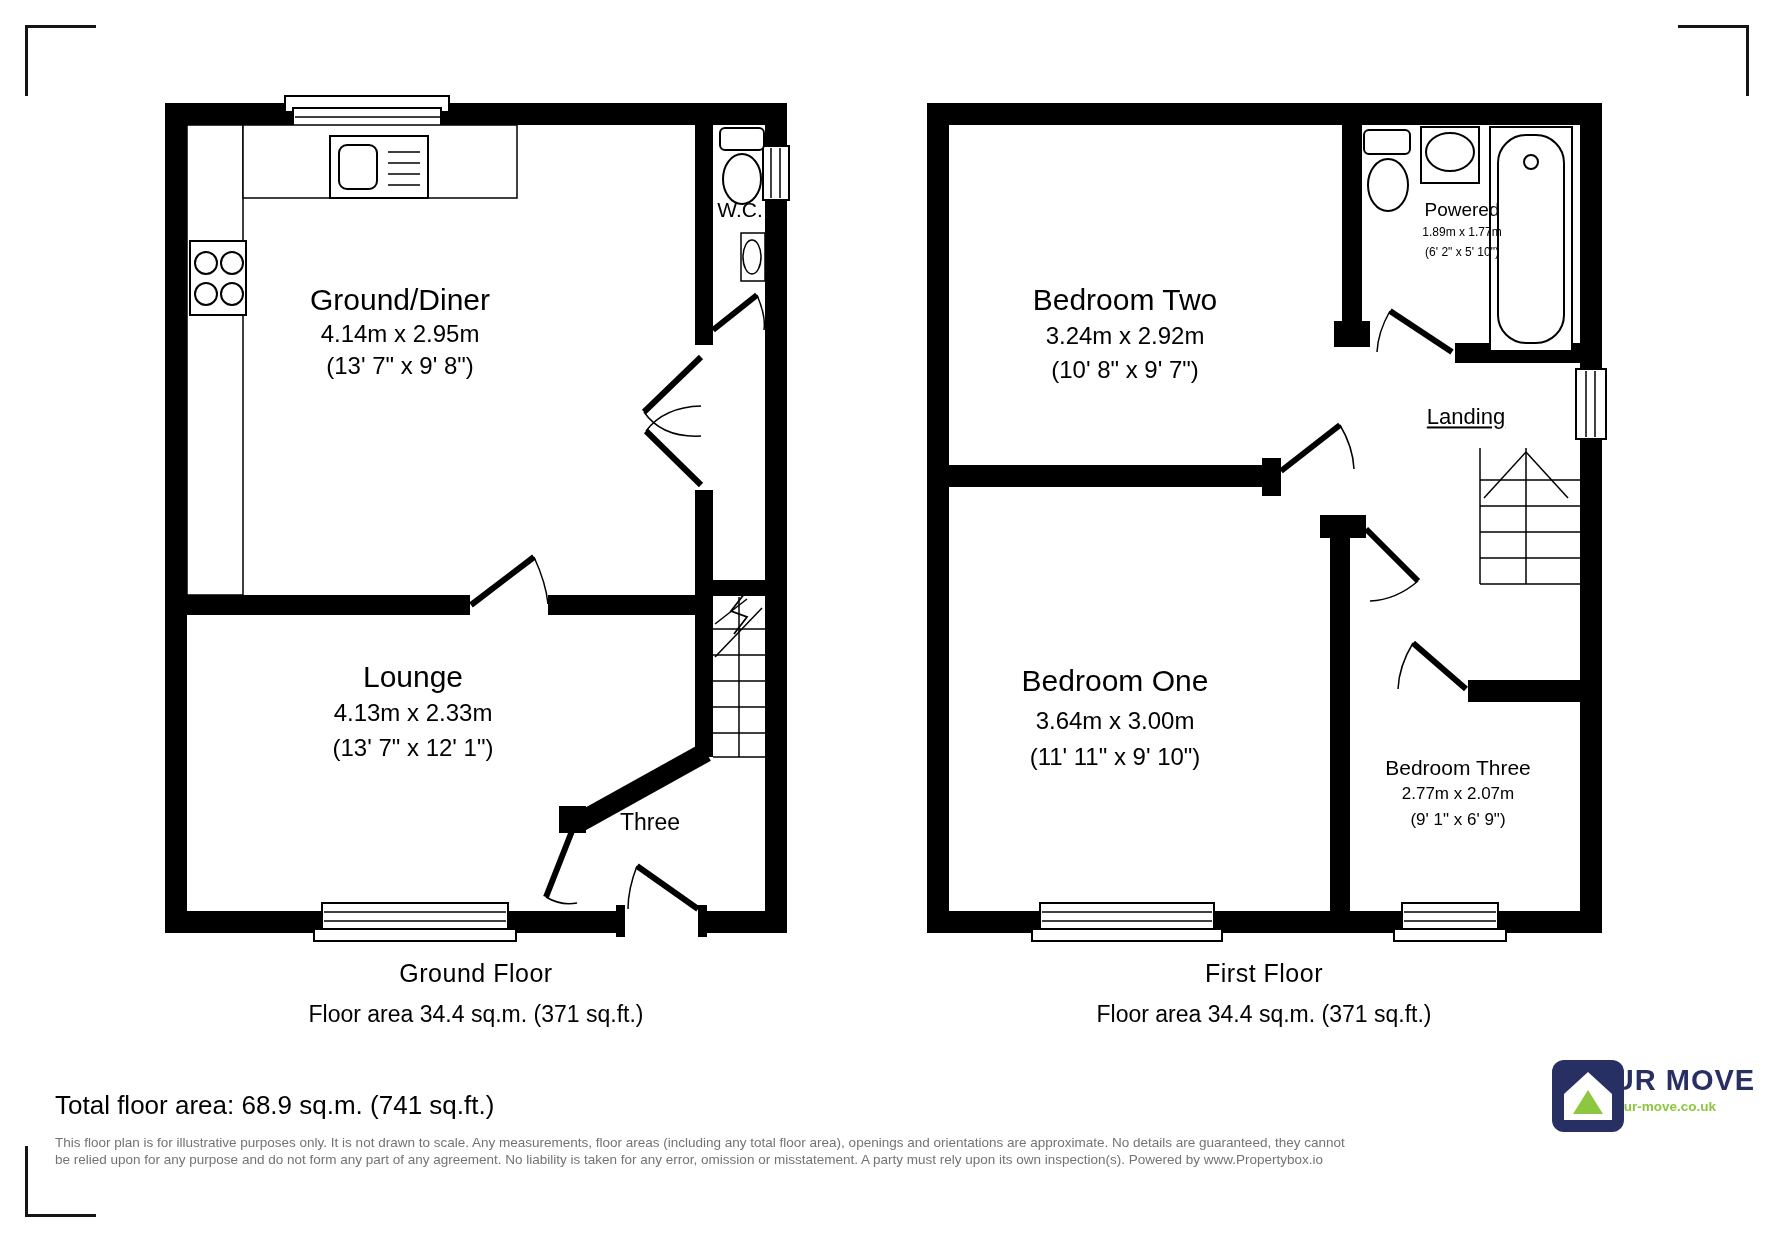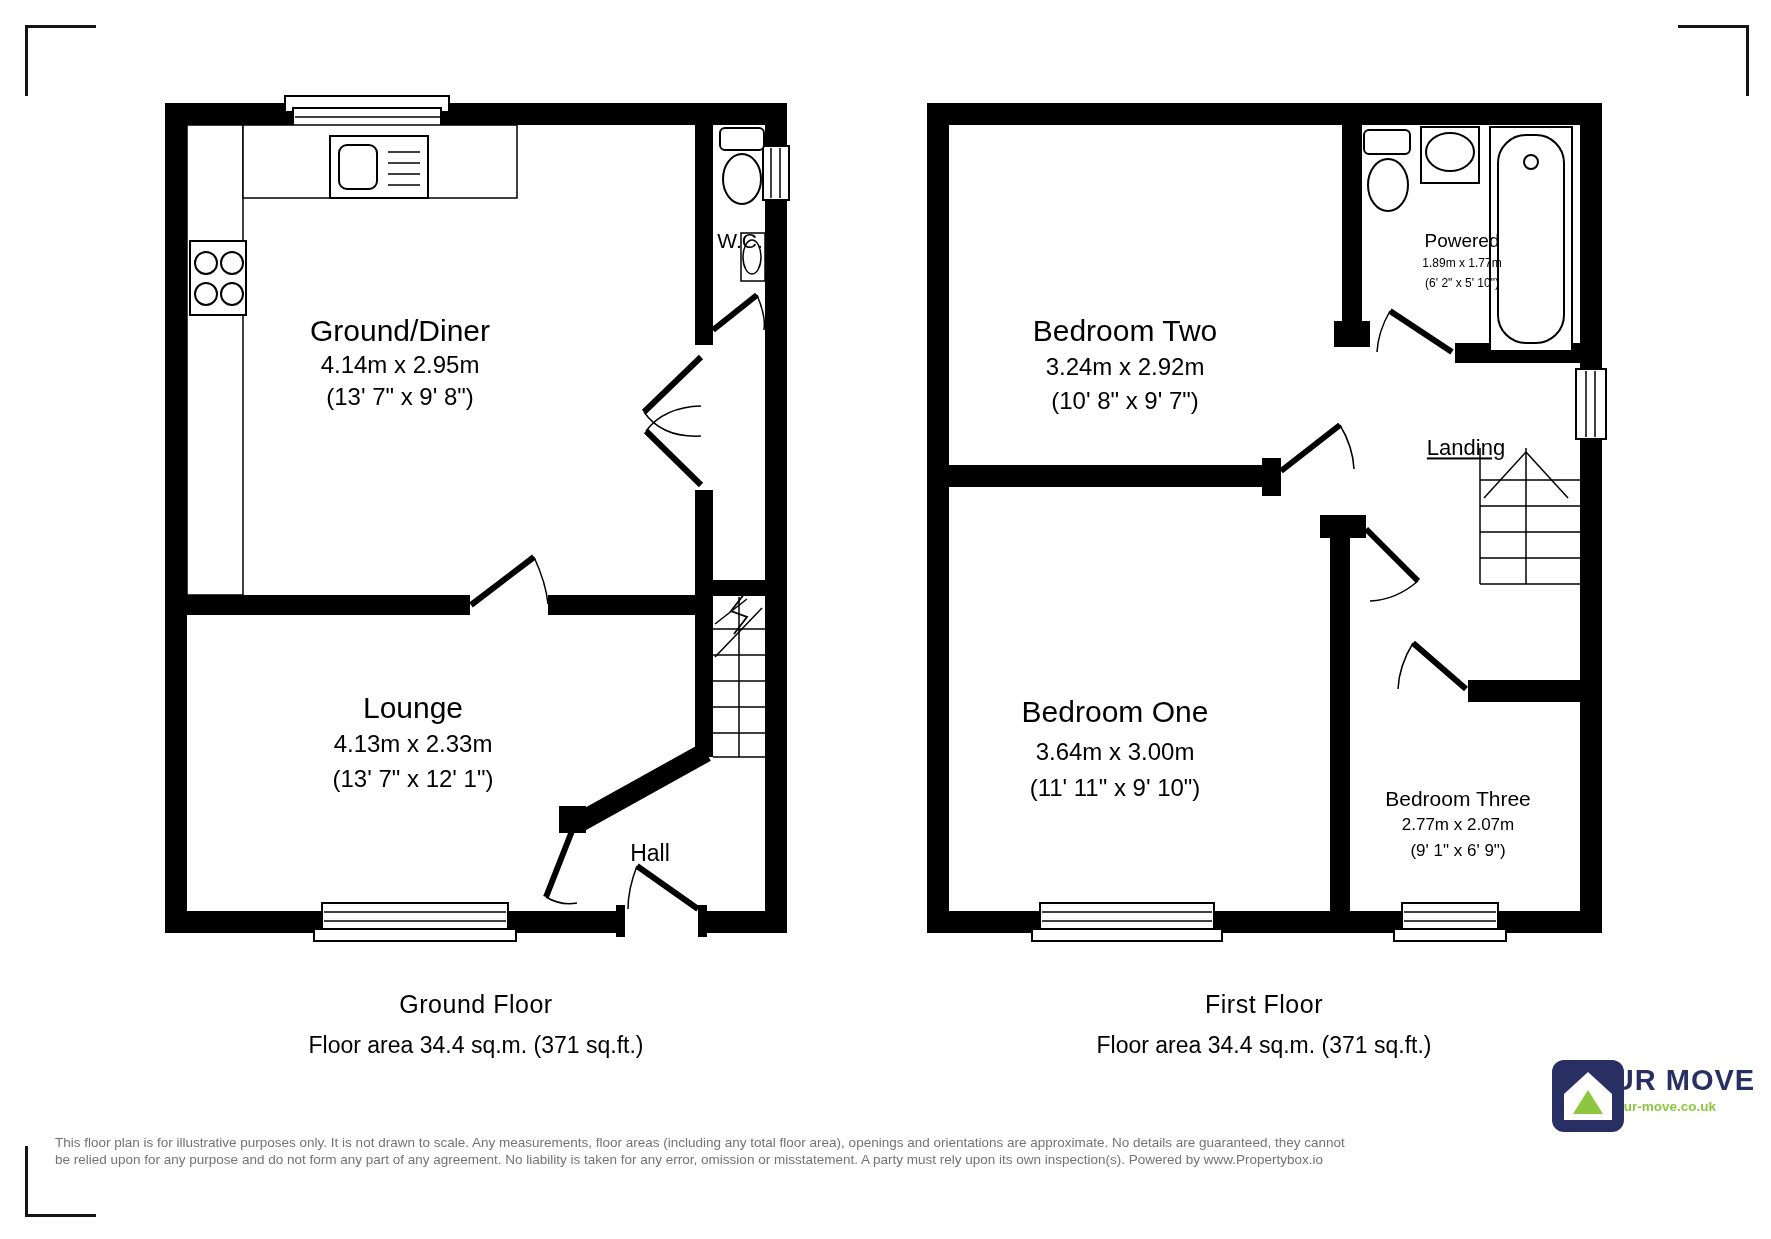--- a/index.html
+++ b/index.html
@@ -1,19 +1,19 @@
 <!DOCTYPE html>
 <html><head>
 <meta charset="utf-8">
 <style>
   html,body{margin:0;padding:0;background:#fff;}
   .canvas{position:relative;width:1771px;height:1239px;background:#fff;overflow:hidden;
           font-family:"Liberation Sans", sans-serif;color:#000;}
   svg{position:absolute;left:0;top:0;}
-  .lbl{position:absolute;transform:translate(-50%,-50%);white-space:nowrap;text-align:center;line-height:1.05;margin-top:31px;}
+  .lbl{position:absolute;transform:translate(-50%,-50%);white-space:nowrap;text-align:center;line-height:1.05;}
   .fs30{font-size:30px;} .fs24{font-size:24px;} .fs23{font-size:23px;} .fs22{font-size:22px;}
   .fs21{font-size:21px;} .fs19{font-size:19px;} .fs17{font-size:17px;} .fs15{font-size:12px;}
   .floor-title{font-size:25px;letter-spacing:.5px;}
   .floor-sub{font-size:23px;}
   .total-line{position:absolute;left:55px;top:1090px;font-size:26px;font-weight:500;}
   .disclaimer{position:absolute;left:55px;top:1134px;width:1300px;font-size:13.5px;line-height:17px;color:#737373;}
   .corner{position:absolute;width:68px;height:68px;}
   .corner.tl{left:25px;top:25px;border-top:3px solid #151515;border-left:3px solid #151515;}
   .corner.tr{left:1678px;top:25px;border-top:3px solid #151515;border-right:3px solid #151515;}
   .corner.bl{left:25px;top:1146px;border-bottom:3px solid #151515;border-left:3px solid #151515;}
@@ -227,21 +227,21 @@
   <div class="lbl fs30" style="left:400px;top:300px;">Ground/Diner</div>
   <div class="lbl fs24" style="left:400px;top:334px;">4.14m x 2.95m</div>
   <div class="lbl fs24" style="left:400px;top:366px;">(13' 7" x 9' 8")</div>
 
   <div class="lbl fs21" style="left:740px;top:210px;">W.C.</div>
 
   <div class="lbl fs30" style="left:413px;top:677px;">Lounge</div>
   <div class="lbl fs24" style="left:413px;top:713px;">4.13m x 2.33m</div>
   <div class="lbl fs24" style="left:413px;top:748px;">(13' 7" x 12' 1")</div>
 
-  <div class="lbl fs23" style="left:650px;top:822px;">Hall</div>
+  <div class="lbl fs23" style="left:650px;top:822px;">Three</div>
 
   <div class="lbl floor-title" style="left:476px;top:973px;">Ground Floor</div>
   <div class="lbl floor-sub" style="left:476px;top:1014px;">Floor area 34.4 sq.m. (371 sq.ft.)</div>
 
   <div class="lbl fs30" style="left:1125px;top:300px;">Bedroom Two</div>
   <div class="lbl fs24" style="left:1125px;top:336px;">3.24m x 2.92m</div>
   <div class="lbl fs24" style="left:1125px;top:370px;">(10' 8" x 9' 7")</div>
 
   <div class="lbl fs19" style="left:1462px;top:210px;">Powered</div>
   <div class="lbl fs15" style="left:1462px;top:232px;">1.89m x 1.77m</div>
@@ -253,20 +253,21 @@
   <div class="lbl fs24" style="left:1115px;top:721px;">3.64m x 3.00m</div>
   <div class="lbl fs24" style="left:1115px;top:757px;">(11' 11" x 9' 10")</div>
 
   <div class="lbl fs21" style="left:1458px;top:768px;">Bedroom Three</div>
   <div class="lbl fs17" style="left:1458px;top:794px;">2.77m x 2.07m</div>
   <div class="lbl fs17" style="left:1458px;top:820px;">(9' 1" x 6' 9")</div>
 
   <div class="lbl floor-title" style="left:1264px;top:973px;">First Floor</div>
   <div class="lbl floor-sub" style="left:1264px;top:1014px;">Floor area 34.4 sq.m. (371 sq.ft.)</div>
 
+  <div class="total-line">Total floor area: 68.9 sq.m. (741 sq.ft.)</div>
   <div class="disclaimer">This floor plan is for illustrative purposes only. It is not drawn to scale. Any measurements, floor areas (including any total floor area), openings and orientations are approximate. No details are guaranteed, they cannot be relied upon for any purpose and do not form any part of any agreement. No liability is taken for any error, omission or misstatement. A party must rely upon its own inspection(s). Powered by www.Propertybox.io</div>
 
   <div class="logo">
     <svg width="72" height="72" viewBox="0 0 72 72">
       <rect x="0" y="0" width="72" height="72" rx="12" fill="#272f63"></rect>
       <path d="M36 12 L60 34 V60 H12 V34 Z" fill="#ffffff"></path>
       <path d="M36 30 L51 54 H21 Z" fill="#8dc63f"></path>
     </svg>
     <div class="logo-name" style="color:#272f63;">YOUR MOVE</div>
     <div class="logo-url" style="color:#8dc63f;">your-move.co.uk</div>

